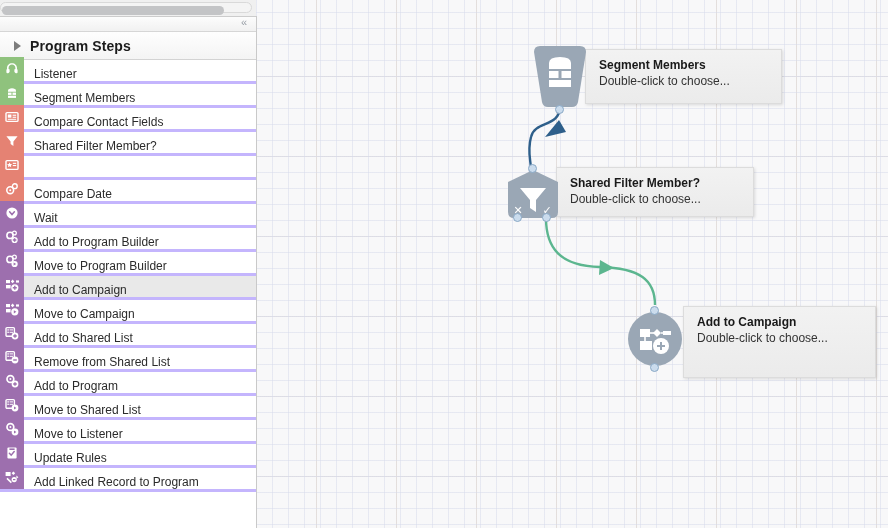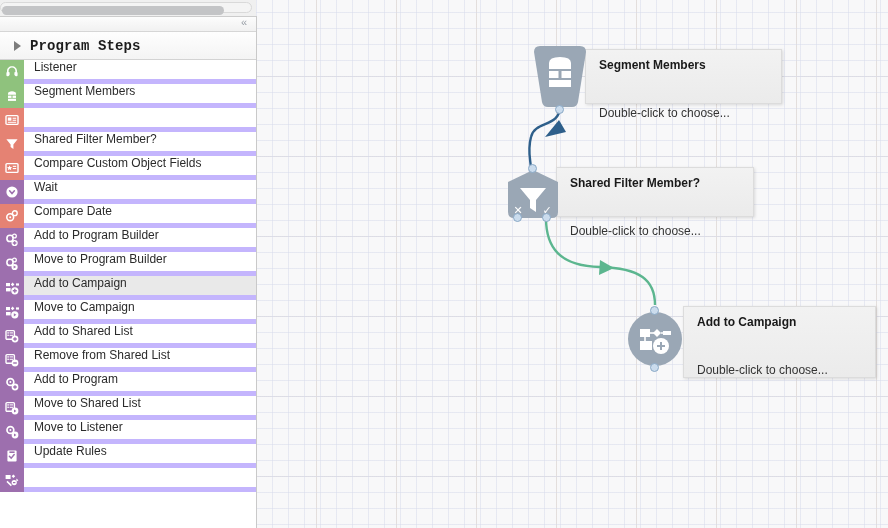--- a/index.html
+++ b/index.html
@@ -53,34 +53,34 @@
   }
   #collapse-btn{
     position:absolute;right:4px;top:-1px;width:16px;height:15px;
     color:#9aa0a8;font-size:11px;line-height:14px;text-align:center;
     cursor:pointer;
   }
   #panel-header{
     height:28px;display:flex;align-items:center;
     background:linear-gradient(#fefefe,#f4f4f4);
     border-bottom:1px solid #d3d3d3;
-    padding-left:14px;box-sizing:border-box;font-family:Liberation Mono, monospace;
+    padding-left:14px;box-sizing:border-box;
   }
   #panel-header .tri{
     width:0;height:0;border-left:7px solid #7d7d7d;
     border-top:5px solid transparent;border-bottom:5px solid transparent;
     margin-right:9px;
   }
   #panel-header .ttl{
     font-size:14px;font-weight:bold;color:#1c1c1c;letter-spacing:.1px;
   }
 
   .step-row{
-    height:24px;display:flex;align-items:flex-start;
-    border-bottom:5px solid #c4b5fd;cursor:pointer;
+    height:24px;display:flex;align-items:flex-end;
+    border-bottom:3px solid #c4b5fd;cursor:pointer;
     background:#fff;box-sizing:border-box;
   }
   .step-row.sel{background:#e9e9e9;}
   .step-icon{
     width:24px;height:24px;flex:0 0 24px;
     display:flex;align-items:center;justify-content:center;
     color:#fff;
   }
   .step-icon svg{display:block;}
   .step-label{
@@ -95,21 +95,21 @@
     background:#cbdced;border:1px solid #8aa9c6;box-sizing:border-box;
   }
   .labelbox{
     position:absolute;
     background:linear-gradient(#f2f2f2,#ebebeb);
     border:1px solid #dcdcdc;
     box-shadow:1px 1px 3px rgba(0,0,0,.13);
     padding:8px 12px 8px 13px;box-sizing:border-box;
   }
   .labelbox .t1{font-size:12px;font-weight:bold;color:#191919;line-height:15px;}
-  .labelbox .t2{font-size:12px;color:#333;line-height:16px;margin-top:32px;}
+  .labelbox .t2{font-size:12px;color:#333;line-height:16px;}
 
   svg.conn{position:absolute;overflow:visible;z-index:5;}
 </style>
 </head>
 <body>
 
 <div id="canvas">
 
   <svg class="conn" style="left:0;top:0;width:888px;height:528px">
     <path d="M560,106 C560,128 535,120 531,137 C527,152 531,160 531,170" stroke="#2e5f8a" stroke-width="2.4" fill="none"></path>
@@ -226,58 +226,58 @@
       <div class="step-row">
         <div class="step-icon" style="background: rgb(229, 130, 115);">
           <svg width="16" height="16" viewBox="0 0 16 16">
             <rect x="2" y="3.6" width="12" height="8.8" rx="1" fill="none" stroke="#fff" stroke-width="1.4"></rect>
             <rect x="3.8" y="5.5" width="3.6" height="3.2" fill="#fff"></rect>
             <rect x="8.6" y="5.7" width="3.6" height="1.1" fill="#fff"></rect>
             <rect x="8.6" y="7.7" width="3.6" height="1.1" fill="#fff"></rect>
             <rect x="3.8" y="9.8" width="8.4" height="1" fill="#fff"></rect>
           </svg>
         </div>
+        <div class="step-label">Compare Contact Fields</div>
       </div>
       <div class="step-row">
         <div class="step-icon" style="background: rgb(229, 130, 115);">
           <svg width="16" height="16" viewBox="0 0 16 16">
             <path d="M2.4 3.3h11.2L9.4 8.4v4.5L6.6 11V8.4z" fill="#fff"></path>
           </svg>
         </div>
         <div class="step-label">Shared Filter Member?</div>
       </div>
       <div class="step-row">
         <div class="step-icon" style="background: rgb(229, 130, 115);">
           <svg width="16" height="16" viewBox="0 0 16 16">
             <rect x="2" y="3.6" width="12" height="8.8" rx="1" fill="none" stroke="#fff" stroke-width="1.4"></rect>
             <path d="M5.6 5.4l.8 1.6 1.8.2-1.3 1.2.3 1.8-1.6-.9-1.6.9.3-1.8L3 7.2l1.8-.2z" fill="#fff"></path>
             <rect x="8.8" y="5.8" width="3.4" height="1.1" fill="#fff"></rect>
             <rect x="8.8" y="8" width="3.4" height="1.1" fill="#fff"></rect>
           </svg>
         </div>
-        <div class="step-label">Compare Custom Object Fields</div>
-      </div>
-      <div class="step-row">
-        <div class="step-icon" style="background: rgb(157, 111, 174);">
-          <svg width="16" height="16" viewBox="0 0 16 16">
-            <circle cx="8" cy="8" r="5.6" fill="#fff"></circle>
-            <path d="M5.6 6.8L8 9.6l2.4-2.8" fill="none" stroke="#9d6fae" stroke-width="1.5" stroke-linecap="round"></path>
-          </svg>
-        </div>
-        <div class="step-label">Wait</div>
       </div>
       <div class="step-row">
         <div class="step-icon" style="background: rgb(229, 130, 115);">
           <svg width="16" height="16" viewBox="0 0 16 16">
             <circle cx="6.2" cy="9.2" r="3.4" fill="none" stroke="#fff" stroke-width="1.6"></circle>
             <circle cx="6.2" cy="9.2" r="1" fill="#fff"></circle>
             <circle cx="10.8" cy="5.2" r="2.4" fill="none" stroke="#fff" stroke-width="1.4"></circle>
           </svg>
         </div>
         <div class="step-label">Compare Date</div>
+      </div>
+      <div class="step-row">
+        <div class="step-icon" style="background: rgb(157, 111, 174);">
+          <svg width="16" height="16" viewBox="0 0 16 16">
+            <circle cx="8" cy="8" r="5.6" fill="#fff"></circle>
+            <path d="M5.6 6.8L8 9.6l2.4-2.8" fill="none" stroke="#9d6fae" stroke-width="1.5" stroke-linecap="round"></path>
+          </svg>
+        </div>
+        <div class="step-label">Wait</div>
       </div>
       <div class="step-row">
         <div class="step-icon" style="background: rgb(157, 111, 174);">
           <svg width="16" height="16" viewBox="0 0 16 16">
             <circle cx="6" cy="6.4" r="3.1" fill="none" stroke="#fff" stroke-width="1.6"></circle>
             <circle cx="10.4" cy="4" r="1.9" fill="none" stroke="#fff" stroke-width="1.3"></circle>
             <circle cx="10.6" cy="11" r="3.1" fill="#fff"></circle>
             <path d="M10.6 9.2v3.6M8.8 11h3.6" stroke="#9d6fae" stroke-width="1.4"></path>
           </svg>
         </div>
@@ -398,15 +398,16 @@
         <div class="step-icon" style="background: rgb(157, 111, 174);">
           <svg width="16" height="16" viewBox="0 0 16 16">
             <rect x="1.6" y="3" width="5" height="4" fill="#fff"></rect>
             <path d="M9.4 2.4l1.8 1.8-1.8 1.8-1.8-1.8z" fill="#fff"></path>
             <path d="M12.4 6.6l2 1.6-2 1.6z" fill="#fff"></path>
             <path d="M3 9.4l4.4 4.2" stroke="#fff" stroke-width="1.6"></path>
             <circle cx="10.2" cy="10.6" r="2.6" fill="#fff"></circle>
             <path d="M9 10.6h2.4" stroke="#9d6fae" stroke-width="1.2"></path>
           </svg>
         </div>
+        <div class="step-label">Add Linked Record to Program</div>
       </div>
     </div>
 </div>
 
 </body></html>

